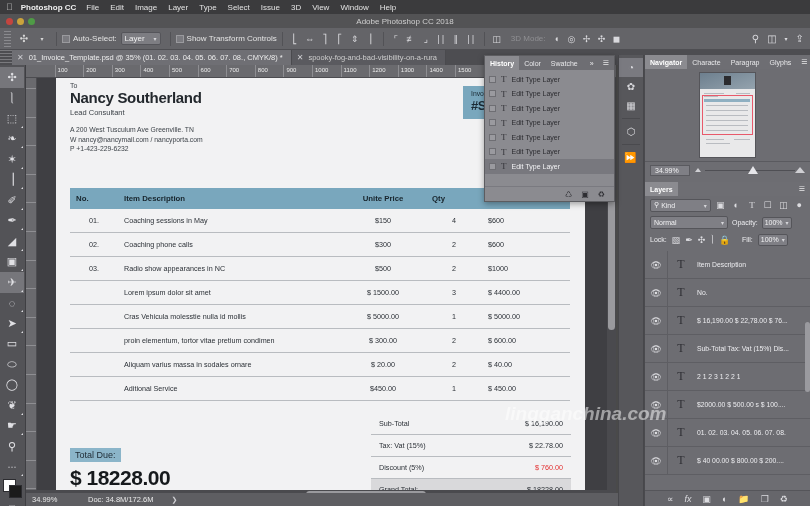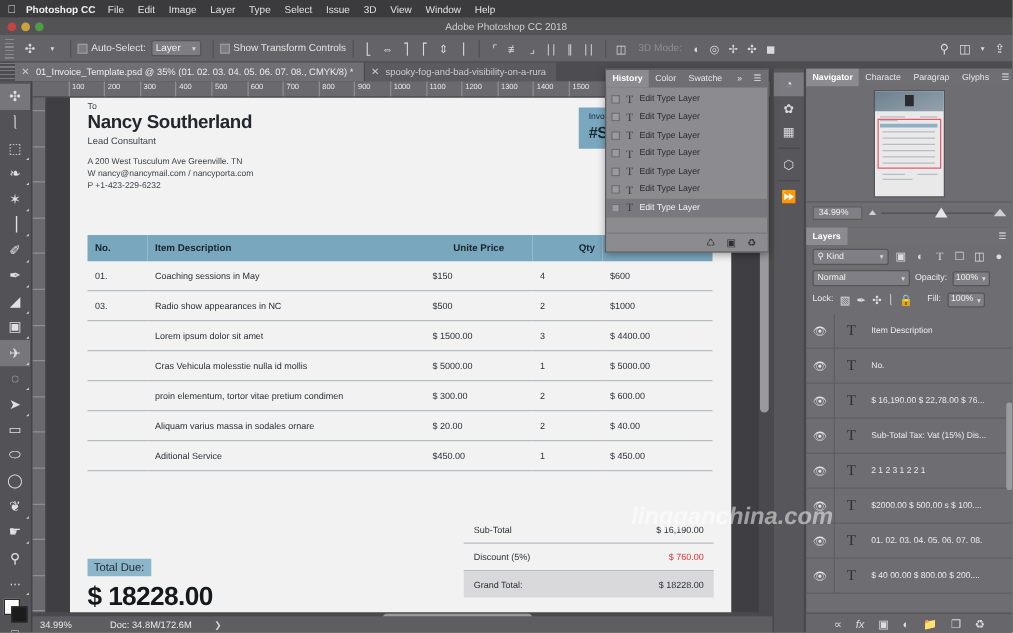--- a/index.html
+++ b/index.html
@@ -143,21 +143,21 @@
 
   table.inv{ position:absolute; left:14px; top:110px; width:500px; border-collapse:collapse;}
   table.inv th{
     background:#79a7bd; color:#17242c; font-size:7.8px; font-weight:bold;
     padding:6px 6px; text-align:left;
   }
   table.inv td{
     font-size:7.2px; color:#2b3036; padding:7px 6px;
     border-bottom:1px solid #b9bcc0;
   }
-  td.c{ } td.r{ text-align:left;}
+  td.c{ text-align:center;} td.r{ text-align:left;}
 
   .totals{ position:absolute; right:14px; top:335px; width:200px; }
   .totals .trow{ display:flex; justify-content:space-between; font-size:7.2px;
     color:#2b3036; padding:6px 8px; border-bottom:1px solid #b9bcc0;}
   .totals .trow.grand{ background:#d9d9db; border-bottom:none;}
   .totals .trow .amt.red{ color:#e33131; }
   .total-due{ position:absolute; left:14px; top:366px;}
   .total-due .lbl{ display:inline-block; background:#8bb5c9; color:#1d2a33;
     font-size:9px; padding:2px 5px; }
   .total-due .big{ font-size:21px; font-weight:bold; color:#16191c;
@@ -468,30 +468,37 @@
           <span>: 2</span>
         </div>
       </div>
 
       <table class="inv">
         <thead>
             <tr>
           <th style="width:48px;">No.</th>
           <th>Item Description</th>
           <th style="width:86px;text-align:center;">Unite Price</th>
-          <th style="width:56px;text-align:right;">Qty</th>
+          <th style="width:56px;text-align:left;">Qty</th>
           <th style="width:88px;"></th>
         </tr>
           </thead>
         <tbody id="invRows">
             <tr>
               <td class="c">01.</td>
               <td>Coaching sessions in May</td>
               <td class="c">$150</td>
               <td class="c">4</td>
+              <td class="r">$600</td>
+            </tr>
+            <tr>
+              <td class="c">02.</td>
+              <td>Coaching phone calls</td>
+              <td class="c">$300</td>
+              <td class="c">2</td>
               <td class="r">$600</td>
             </tr>
             <tr>
               <td class="c">03.</td>
               <td>Radio show appearances in NC</td>
               <td class="c">$500</td>
               <td class="c">2</td>
               <td class="r">$1000</td>
             </tr>
             <tr>
@@ -529,20 +536,24 @@
               <td class="c">1</td>
               <td class="r">$ 450.00</td>
             </tr>
           </tbody>
       </table>
 
       <div class="totals" id="totalsBox">
           <div class="trow">
             <span>Sub-Total</span>
             <span class="amt">$ 16,190.00</span>
+          </div>
+          <div class="trow">
+            <span>Tax: Vat (15%)</span>
+            <span class="amt">$ 22.78.00</span>
           </div>
           <div class="trow">
             <span>Discount (5%)</span>
             <span class="amt red">$ 760.00</span>
           </div>
           <div class="trow grand">
             <span>Grand Total:</span>
             <span class="amt">$ 18228.00</span>
           </div>
         </div>

